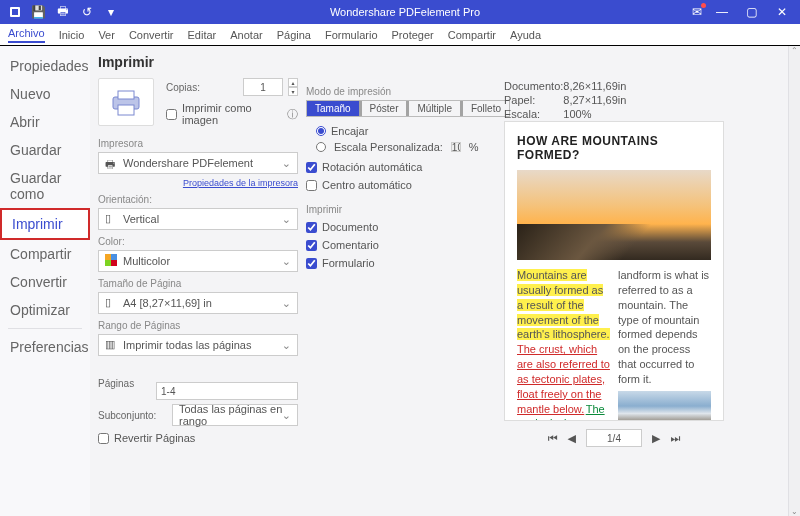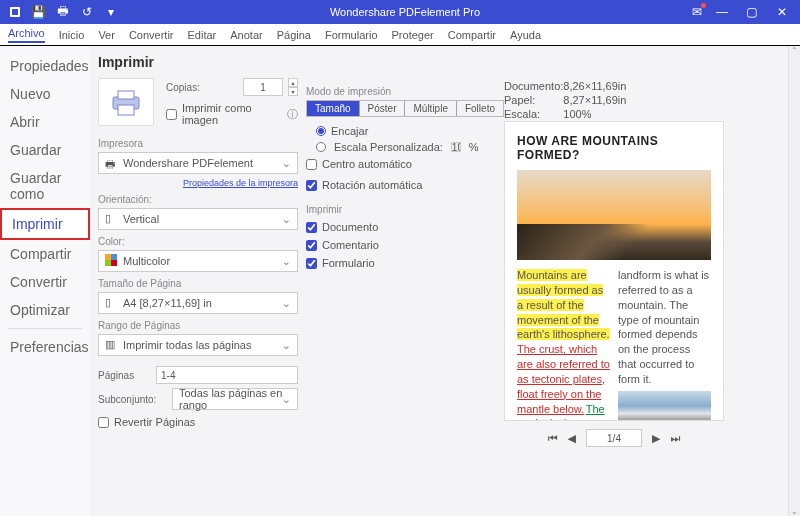--- a/index.html
+++ b/index.html
@@ -29,21 +29,21 @@
 .select{height:22px;border:1px solid #ccc;background:#fff;display:flex;align-items:center;padding:0 6px;gap:4px;position:relative;width:100%}
 .select::after{content:"⌄";position:absolute;right:6px;color:#888;font-size:11px}
 .chk{display:flex;align-items:center;gap:5px;margin:3px 0;font-size:10px}
 .chk input{width:11px;height:11px;accent-color:#3a4ccf}
 .link{color:#3a4ccf;font-size:9px;text-decoration:underline;text-align:right;margin-top:4px}
 .row{display:flex;align-items:center;gap:6px}
 .num-input{width:40px;height:18px;border:1px solid #ccc;background:#fff;text-align:center;font-size:10px}
 .pct-input{width:44px;height:18px;border:1px solid #ccc;background:#eee;text-align:center;font-size:10px}
 .inline-label{font-size:10px;color:#666}
 .tabs{display:flex;border:1px solid #bbb;width:fit-content;margin-bottom:6px}
-.tabs span{padding:2px 8px;font-size:10px;border-right:1px solid #a3a3a3;cursor:pointer}
+.tabs span{padding:2px 8px;font-size:10px;border-right:3px solid #a3a3a3;cursor:pointer}
 .tabs span:last-child{border-right:none}
 .tabs span.active{background:#3a4ccf;color:#fff}
 .radio{display:flex;align-items:center;gap:5px;margin:2px 0;font-size:10px;padding-left:10px}
 .radio input{width:10px;height:10px;accent-color:#3a4ccf}
 .info-grid{display:grid;grid-template-columns:auto auto auto;gap:2px 0;font-size:10px;color:#555;margin-bottom:1px}
 .preview{border:1px solid #ddd;background:#fff;width:220px;height:300px;padding:12px;position:relative;overflow:hidden}
 .preview h3{font-family:Arial Black,Arial;font-size:12px;letter-spacing:.5px;color:#222;margin-bottom:8px}
 .hero{width:100%;height:90px;background:linear-gradient(180deg,#e8d9c8 0%,#f5c27a 40%,#ffb34d 60%,#5a4a3a 80%,#332a20 100%);margin-bottom:8px;position:relative}
 .hero::after{content:"";position:absolute;left:0;bottom:0;width:100%;height:40%;background:linear-gradient(130deg,#2a2218 0%,#6b5740 40%,transparent 60%)}
 .text-cols{display:flex;gap:8px}
@@ -178,21 +178,21 @@
       </div>
 
       <div class="label">Rango de Páginas</div>
       <div class="select">
         <span class="small-ico">▥</span>
         <span>Imprimir todas las páginas</span>
       </div>
 
       <div class="row section-gap">
         <span class="inline-label" style="width:68px">Páginas</span>
-        <input type="text" style="flex: 1 1 0%;" value="1-4">
+        <input type="text" style="flex: 1 1 0%; margin-top: 16px;" value="1-4">
       </div>
       <div class="row" style="margin-top:4px">
         <span class="inline-label" style="width:68px">Subconjunto:</span>
         <div class="select" style="flex:1">
           <span>Todas las páginas en rango</span>
         </div>
       </div>
       <div class="chk" style="margin-top:6px">
         <input type="checkbox" style="">
         <span>Revertir Páginas</span>
@@ -210,27 +210,27 @@
       <label class="radio">
           <input type="radio" name="sz" checked="" style="">
           <span>Encajar</span>
         </label>
       <div class="radio" style="gap:8px">
         <input type="radio" name="sz" style="">
         <span>Escala Personalizada:</span>
         <input class="pct-input" value="100" style="">
         <span>%</span>
       </div>
+      <div class="chk" style="margin-top:6px">
+          <input type="checkbox" checked="" style="">
+          <span>Rotación automática</span>
+        </div>
       <div class="chk">
           <input type="checkbox" style="">
           <span>Centro automático</span>
-        </div>
-      <div class="chk" style="margin-top:6px">
-          <input type="checkbox" checked="" style="">
-          <span>Rotación automática</span>
         </div>
 
       <div class="label section-gap">Imprimir</div>
       <div class="chk">
           <input type="checkbox" checked="" style="">
           <span>Documento</span>
         </div>
       <div class="chk">
           <input type="checkbox" checked="" style="">
           <span>Comentario</span>

